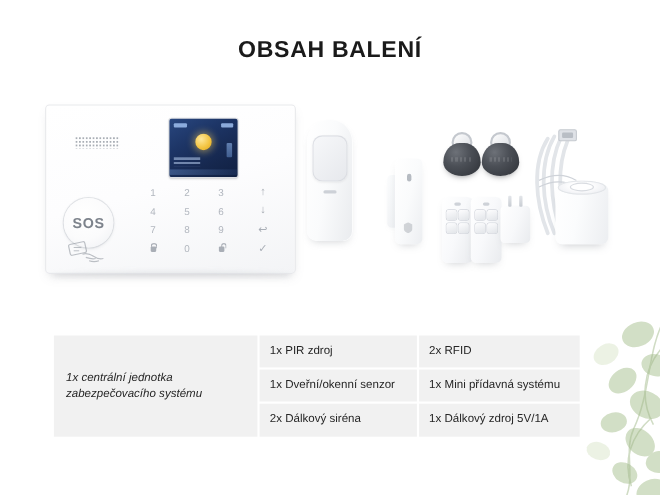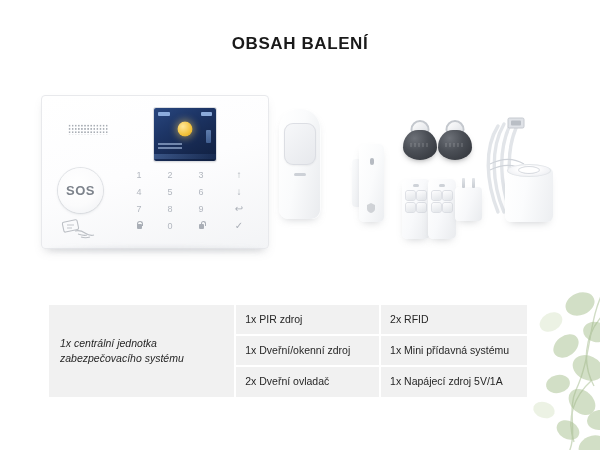--- a/index.html
+++ b/index.html
@@ -11,21 +11,21 @@
   }
   #page{position:relative;width:600px;height:450px;background:#fff;overflow:hidden;}
 
   
   .plant{position:absolute;right:-6px;bottom:-10px;width:110px;height:200px;pointer-events:none;opacity:.72;}
   .plant svg{width:100%;height:100%;}
 
   
   .title{
     position:absolute;left:0;top:34px;width:600px;text-align:center;
-    font-size:17px;font-weight:bold;letter-spacing:.6px;color:#1a1a1a;
+    font-size:21px;font-weight:bold;letter-spacing:.6px;color:#1a1a1a;
   }
 
   
   .photo{position:absolute;left:0;top:84px;width:600px;height:185px;}
 
   
   .panel{
     position:absolute;left:41px;top:11px;width:226px;height:152px;
     background:linear-gradient(165deg,#ffffff 0%,#fdfdfe 48%,#f3f4f6 100%);
     border:1px solid #e8e9ec;border-radius:4px;
@@ -56,21 +56,21 @@
   .lcd .st{position:absolute;height:4px;border-radius:1px;background:#9fc0ef;opacity:.85;}
   .lcd .st.l{left:4px;top:4px;width:12px;}
   .lcd .st.r{right:4px;top:4px;width:11px;}
   .lcd .glyph{position:absolute;right:5px;top:22px;width:5px;height:13px;
     background:linear-gradient(180deg,#8fb4e8,#5d83bd);opacity:.6;border-radius:1px;}
   .lcd .txt{position:absolute;left:4px;bottom:10px;width:24px;height:8px;opacity:.55;
     background:repeating-linear-gradient(180deg,#b9cff0 0 2px,transparent 2px 4px);}
   .lcd .bar{position:absolute;left:0;right:0;bottom:2px;height:5px;
     background:linear-gradient(90deg,rgba(120,160,220,.35),rgba(60,95,160,.15));}
   .sos{
-    position:absolute;left:16px;top:72px;width:45px;height:45px;border-radius:50%;
+    position:absolute;left:16px;top:84px;width:45px;height:45px;border-radius:50%;
     background:radial-gradient(circle at 42% 36%,#ffffff 0%,#fbfbfc 55%,#eef0f3 100%);
     box-shadow:0 0 0 1px rgba(205,209,215,.55), 0 1px 3px rgba(150,155,162,.30);
     display:flex;align-items:center;justify-content:center;
     font-size:13px;font-weight:bold;letter-spacing:.5px;color:#7d838c;
   }
   .rfid-hand{position:absolute;left:19px;top:122px;width:40px;height:22px;opacity:.55;}
   .rfid-hand svg{width:100%;height:100%;}
   .keys{position:absolute;left:86px;top:70px;width:84px;}
   .keys .krow{display:flex;justify-content:space-between;height:17px;align-items:center;}
   .keys .k{width:22px;text-align:center;font-size:9px;color:#b2b7bf;}
@@ -363,23 +363,23 @@
   </div>
 
   <table class="tbl">
     <tbody>
       <tr>
         <td class="first" rowspan="3">1x centrální jednotka zabezpečovacího systému</td>
         <td class="mid">1x PIR zdroj</td>
         <td class="last">2x RFID</td>
       </tr>
       <tr>
-        <td class="mid">1x Dveřní/okenní zdroj</td>
+        <td class="mid">1x Dveřní/okenní senzor</td>
         <td class="last">1x Mini přídavná systému</td>
       </tr>
       <tr>
-        <td class="mid">2x Dveřní ovladač</td>
-        <td class="last">1x Napájecí zdroj 5V/1A</td>
+        <td class="mid">2x Dálkový siréna</td>
+        <td class="last">1x Dálkový zdroj 5V/1A</td>
       </tr>
     </tbody>
   </table>
 
 </div>
 
 </body></html>

